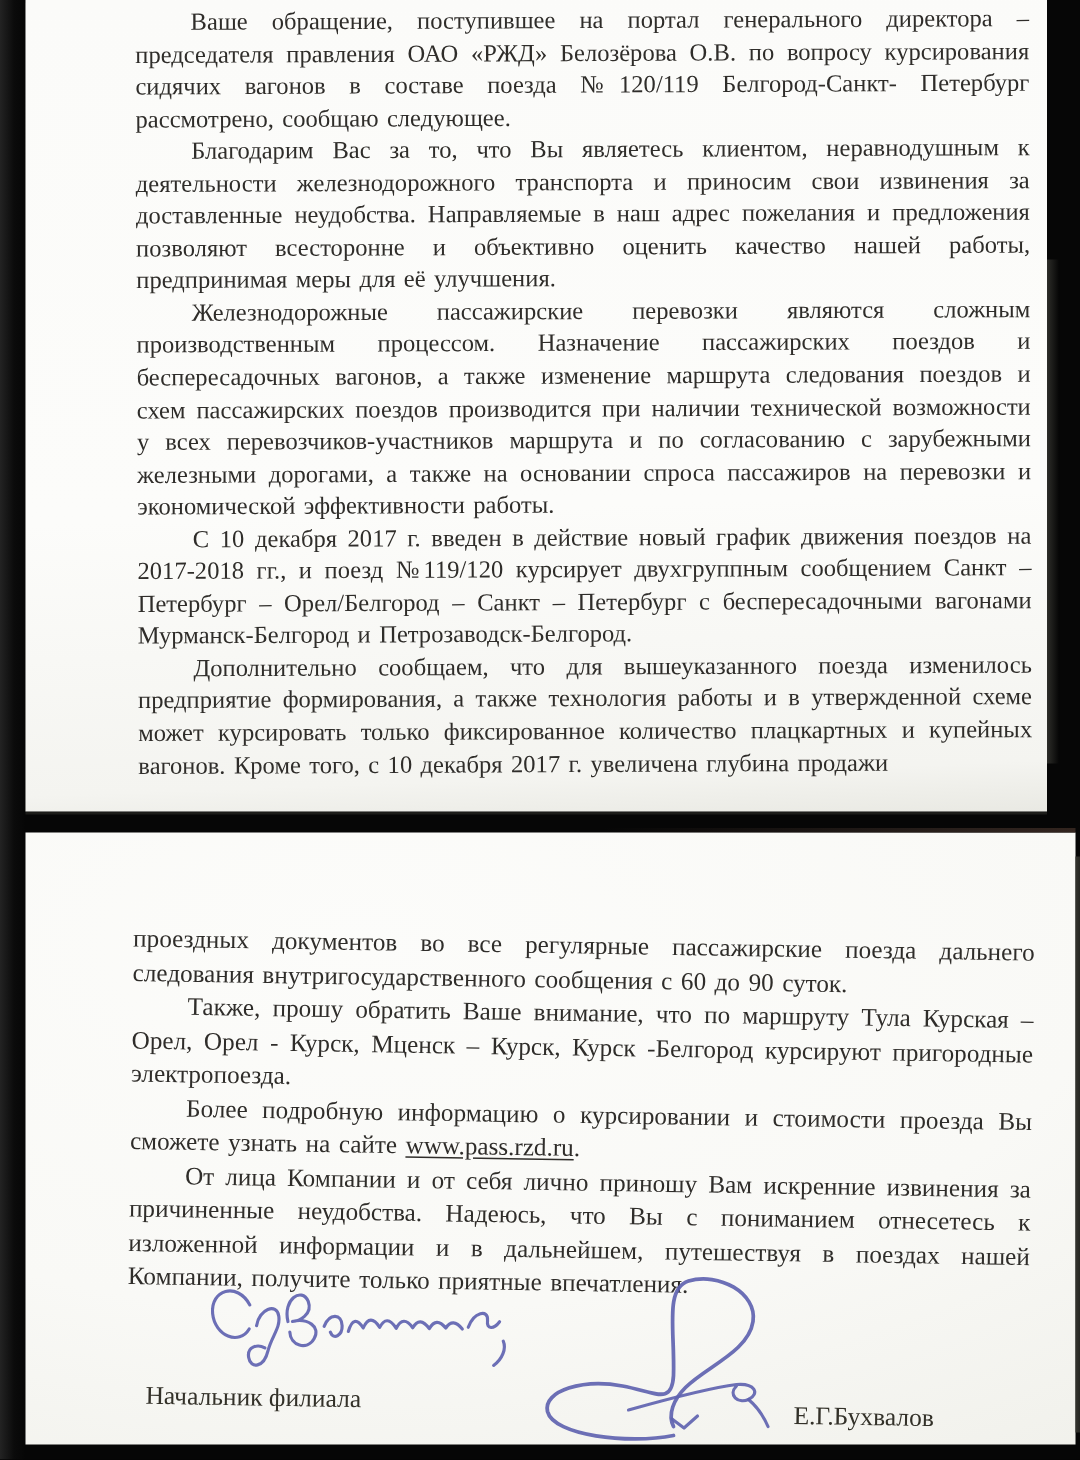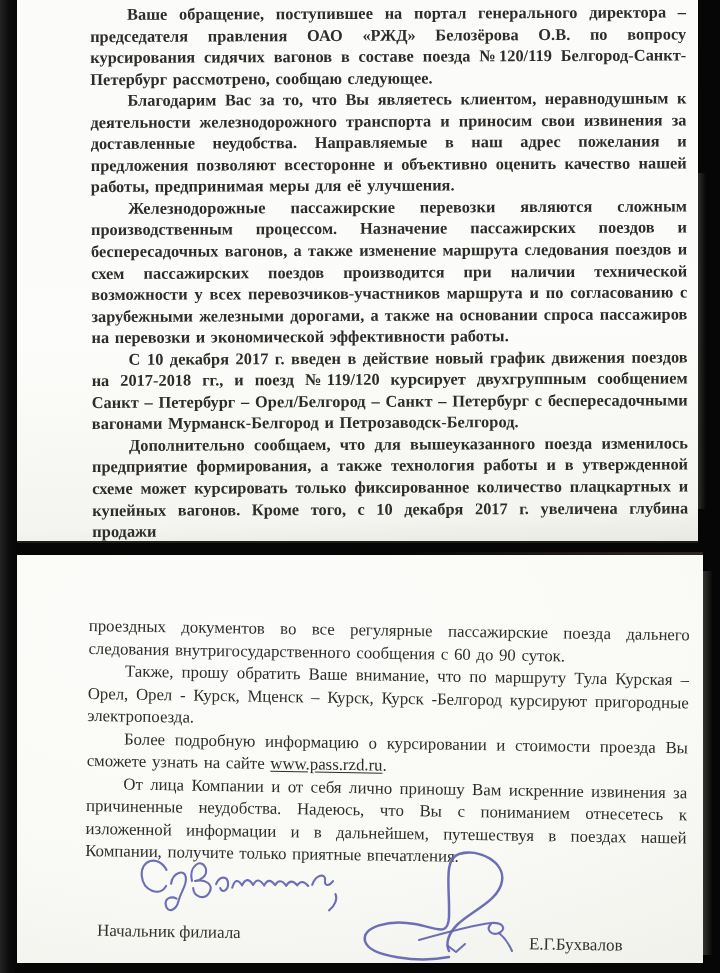--- a/index.html
+++ b/index.html
@@ -14,27 +14,27 @@
   .scan{position:relative;width:720px;height:973px;background:var(--bg);}
   .scan::before{ 
     content:"";position:absolute;left:0;top:0;width:17px;height:100%;
     background:linear-gradient(90deg,#232323 0%,#0b0b0b 55%,#060606 100%);
   }
   .page{position:absolute;background:var(--paper);}
   .page-1{
     left:17px;top:0;width:681px;height:541px;
     background:linear-gradient(178deg,#fbfbf9 0%,#fcfcfa 62%,#f4f4f0 94%,#e9e9e3 100%);
     box-shadow:0 2px 0 #1d1d1a;
-    font-weight:bold;
   }
   .page-1::after{content:"";position:absolute;right:-8px;top:32%;width:8px;height:62%;
     background:linear-gradient(90deg,#2d2d29,transparent);}
   .page-2{
     left:17px;top:555px;width:686px;height:408px;
     background:radial-gradient(130% 110% at 32% 18%,#fcfcfa 0%,#f9f9f6 55%,#efefe9 100%);
+    padding-left:14px;
   }
   .page-2::after{content:"";position:absolute;right:-9px;top:4%;width:9px;height:94%;
     background:linear-gradient(90deg,#34342e,#0a0a0a);}
   .page-2::before{content:"";position:absolute;left:0;top:-3px;right:0;height:3px;
     background:linear-gradient(90deg,transparent 55%,#2a201c 90%,#32241e 100%);}
 
   .text-block{position:absolute;color:var(--ink);text-align:justify;}
   .text-block p{margin:0;text-indent:37px;}
   .text-1{
     left:73px;top:4px;width:596px;

